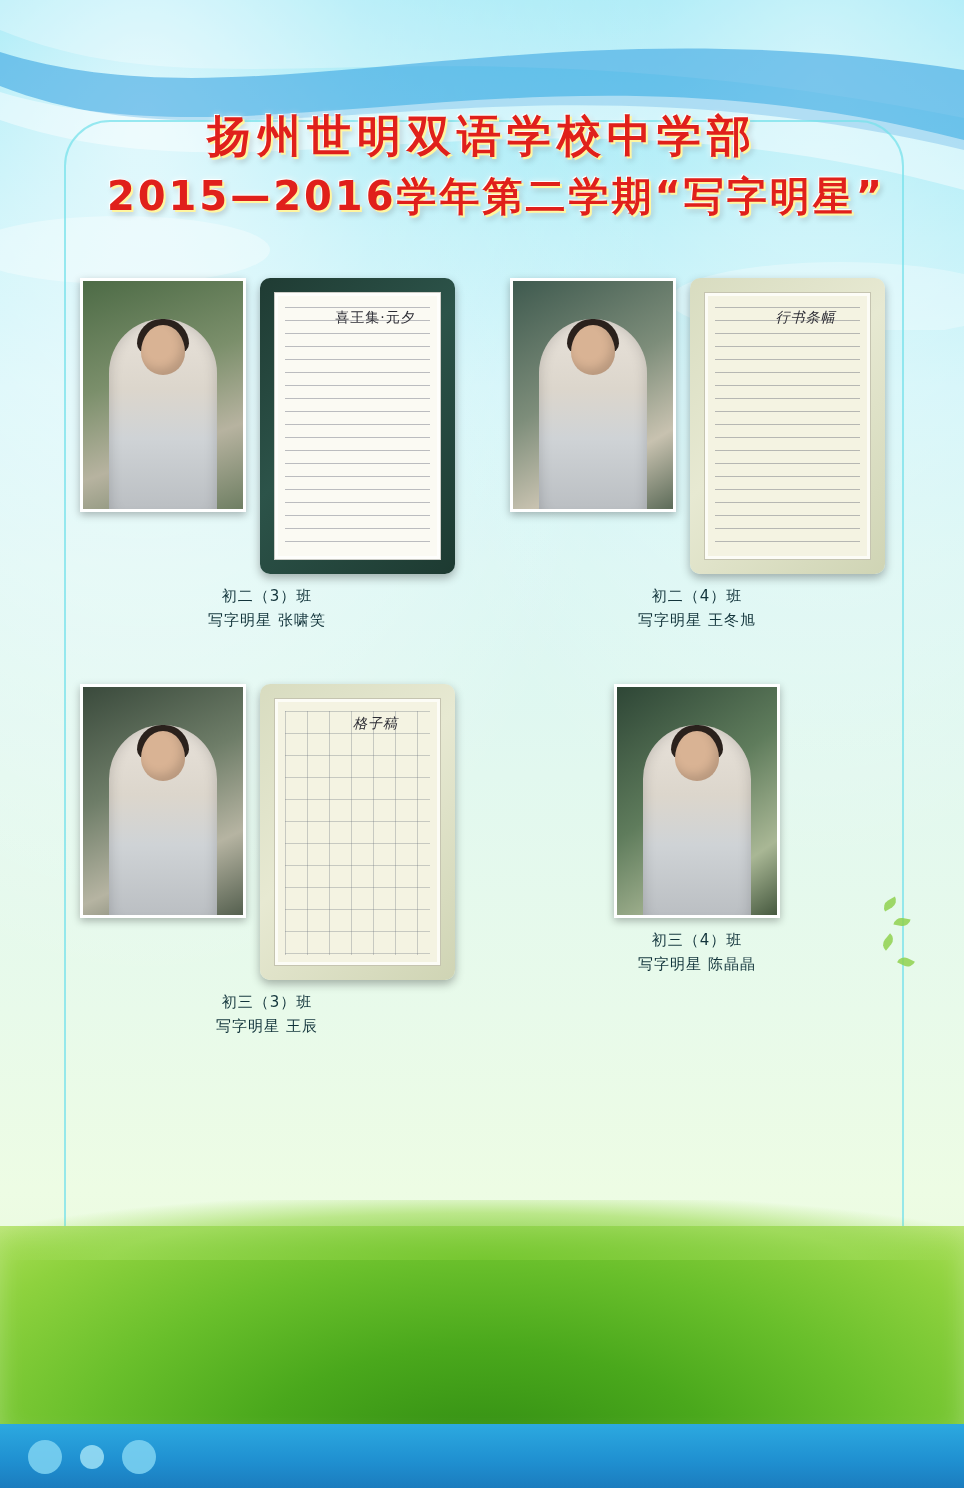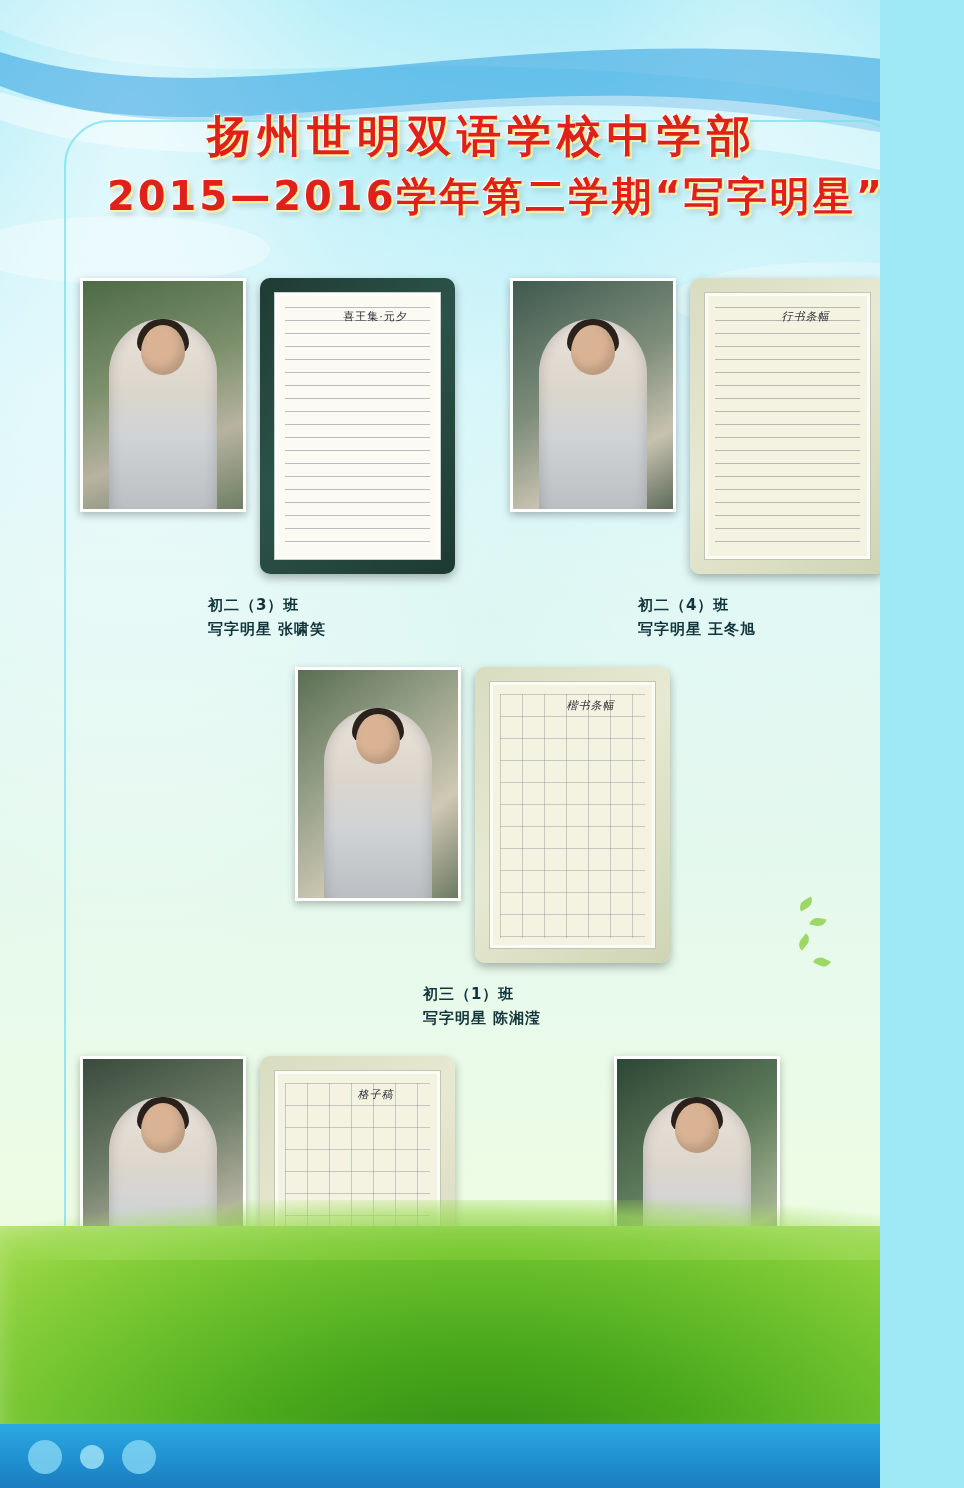--- a/index.html
+++ b/index.html
@@ -2,21 +2,21 @@
 <html lang="zh"><head>
 <meta charset="utf-8">
 <style>
   html,body{margin:0;padding:0;}
   body{
     width:964px;height:1488px;overflow:hidden;
     font-family:"DejaVu Sans","Liberation Sans",sans-serif;
     background:#9fe8f5;
   }
   .poster{
-    position:relative;width:880px;height:1488px;overflow:hidden;
+    position:relative;width:964px;height:1488px;overflow:hidden;
     background:
       radial-gradient(ellipse at 15% 8%, rgba(255,255,255,0.75) 0%, rgba(255,255,255,0) 45%),
       radial-gradient(ellipse at 85% 5%, rgba(255,255,255,0.55) 0%, rgba(255,255,255,0) 40%),
       linear-gradient(to bottom,
         #57d8ef 0%,
         #7fe2f3 7%,
         #a9ecf6 16%,
         #c9f3f8 26%,
         #d9f6f3 38%,
         #e2f8ef 52%,
@@ -138,25 +138,25 @@
   }
   .work .paper .grid{
     position:absolute;left:10px;right:10px;top:12px;bottom:10px;
     background:
       repeating-linear-gradient(to right, rgba(60,70,90,0.35) 0 1px, rgba(0,0,0,0) 1px 22px),
       repeating-linear-gradient(to bottom, rgba(60,70,90,0.35) 0 1px, rgba(0,0,0,0) 1px 22px);
     opacity:.7;
   }
   .work .worktitle{
     position:absolute;left:0;right:0;top:16px;text-align:center;
-    font-size:11px;color:#2b2b33;letter-spacing:1px;padding-left:37px;
+    font-size:14px;color:#2b2b33;letter-spacing:1px;padding-left:37px;
   }
   .caption{
-    margin-top:19px;text-align:left;color:#12343b;
-    font-size:15px;line-height:1.6;font-weight:bold;letter-spacing:1px;
+    margin-top:10px;text-align:center;color:#12343b;
+    font-size:15px;line-height:1.6;font-weight:normal;letter-spacing:1px;
   }
   .caption .line2{display:block;}
   
   .leaves{position:absolute;right:46px;top:900px;width:40px;height:80px;}
   .leaf{position:absolute;width:16px;height:8px;border-radius:8px 0 8px 0;background:#8fd14f;opacity:.85;}
 </style>
 </head>
 <body>
 
 <div class="poster">
@@ -223,43 +223,20 @@
           </div>
           <div class="caption">
             <span>初二（4）班</span>
             <span class="line2">写字明星 王冬旭</span>
           </div>
         </div>
       </div>
     </div>
 
     <div class="row">
-      <div class="cell">
-        <div class="entry">
-          <div class="entry-inner">
-            <div class="photo">
-              <div class="ph p3"></div>
-              <div class="figure">
-                  <div class="hair"></div>
-                  <div class="head"></div>
-                </div>
-            </div>
-            <div class="work light">
-              <div class="paper">
-                <div class="grid"></div>
-                <div class="worktitle">楷书条幅</div>
-              </div>
-            </div>
-          </div>
-          <div class="caption">
-            <span>初三（1）班</span>
-            <span class="line2">写字明星 陈湘滢</span>
-          </div>
-        </div>
-      </div>
     </div>
 
     <div class="row">
       <div class="cell">
         <div class="entry">
           <div class="entry-inner">
             <div class="photo">
               <div class="ph p5"></div>
               <div class="figure">
                   <div class="hair"></div>

